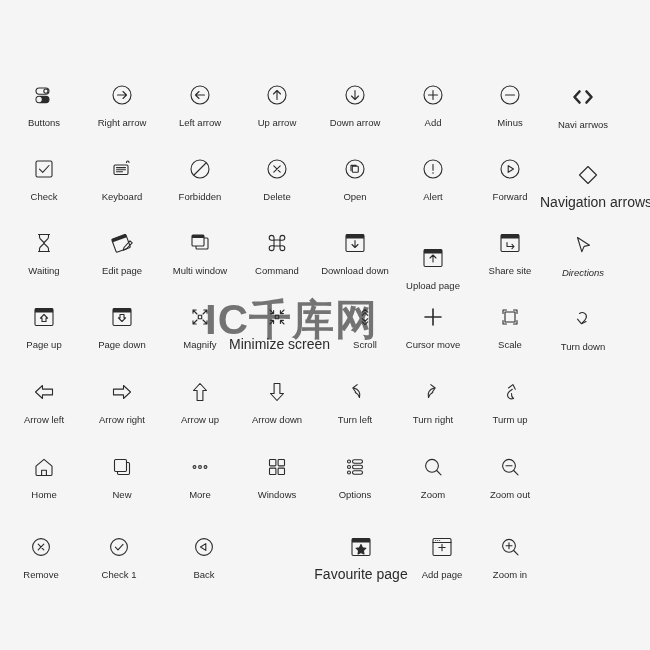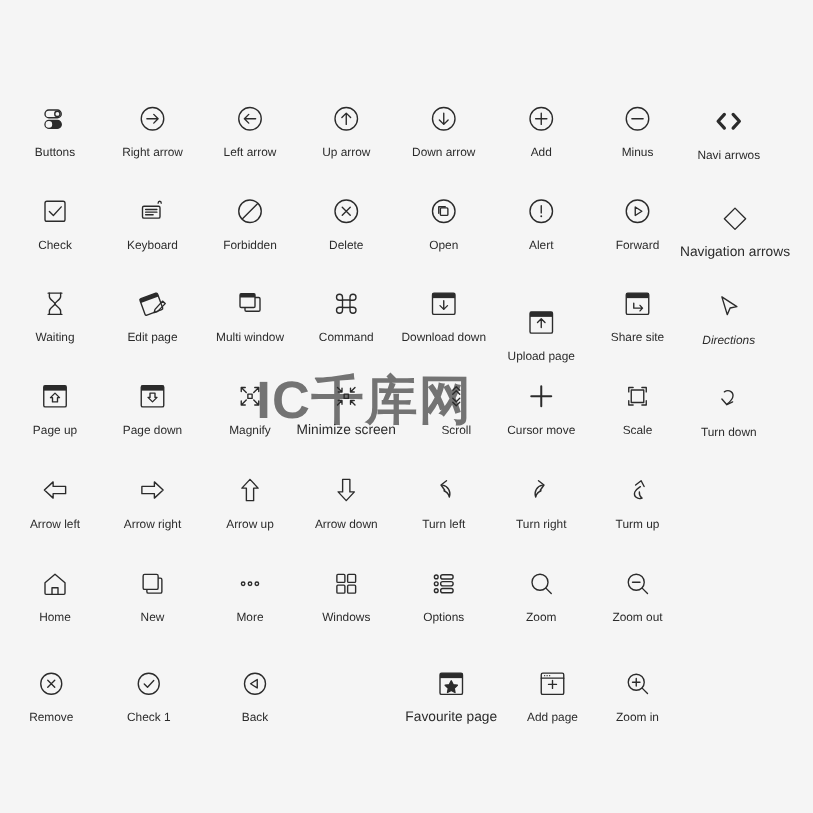--- a/index.html
+++ b/index.html
@@ -41,21 +41,21 @@
     justify-content:center;
   }
   .glyph svg{display:block;overflow:visible;}
   .label{
     margin-top:5px;
     font-size:9.5px;
     color:#2b2b2b;
     line-height:11px;
     white-space:nowrap;
   }
-  .label.wide{font-size:11px;}
+  .label.wide{font-size:14px;}
 </style>
 </head>
 <body>
 
 <div id="sheet">
   <div class="watermark">IC千库网</div>
 <div class="cell" style="left: 44px; top: 78px;">
       <div class="glyph">
         <svg width="30" height="30" viewBox="0 0 30 30" fill="none" stroke="#2b2b2b" stroke-width="1.1" stroke-linecap="round" stroke-linejoin="round">
           <rect x="7" y="8" width="13" height="6.2" rx="3.1"></rect>

